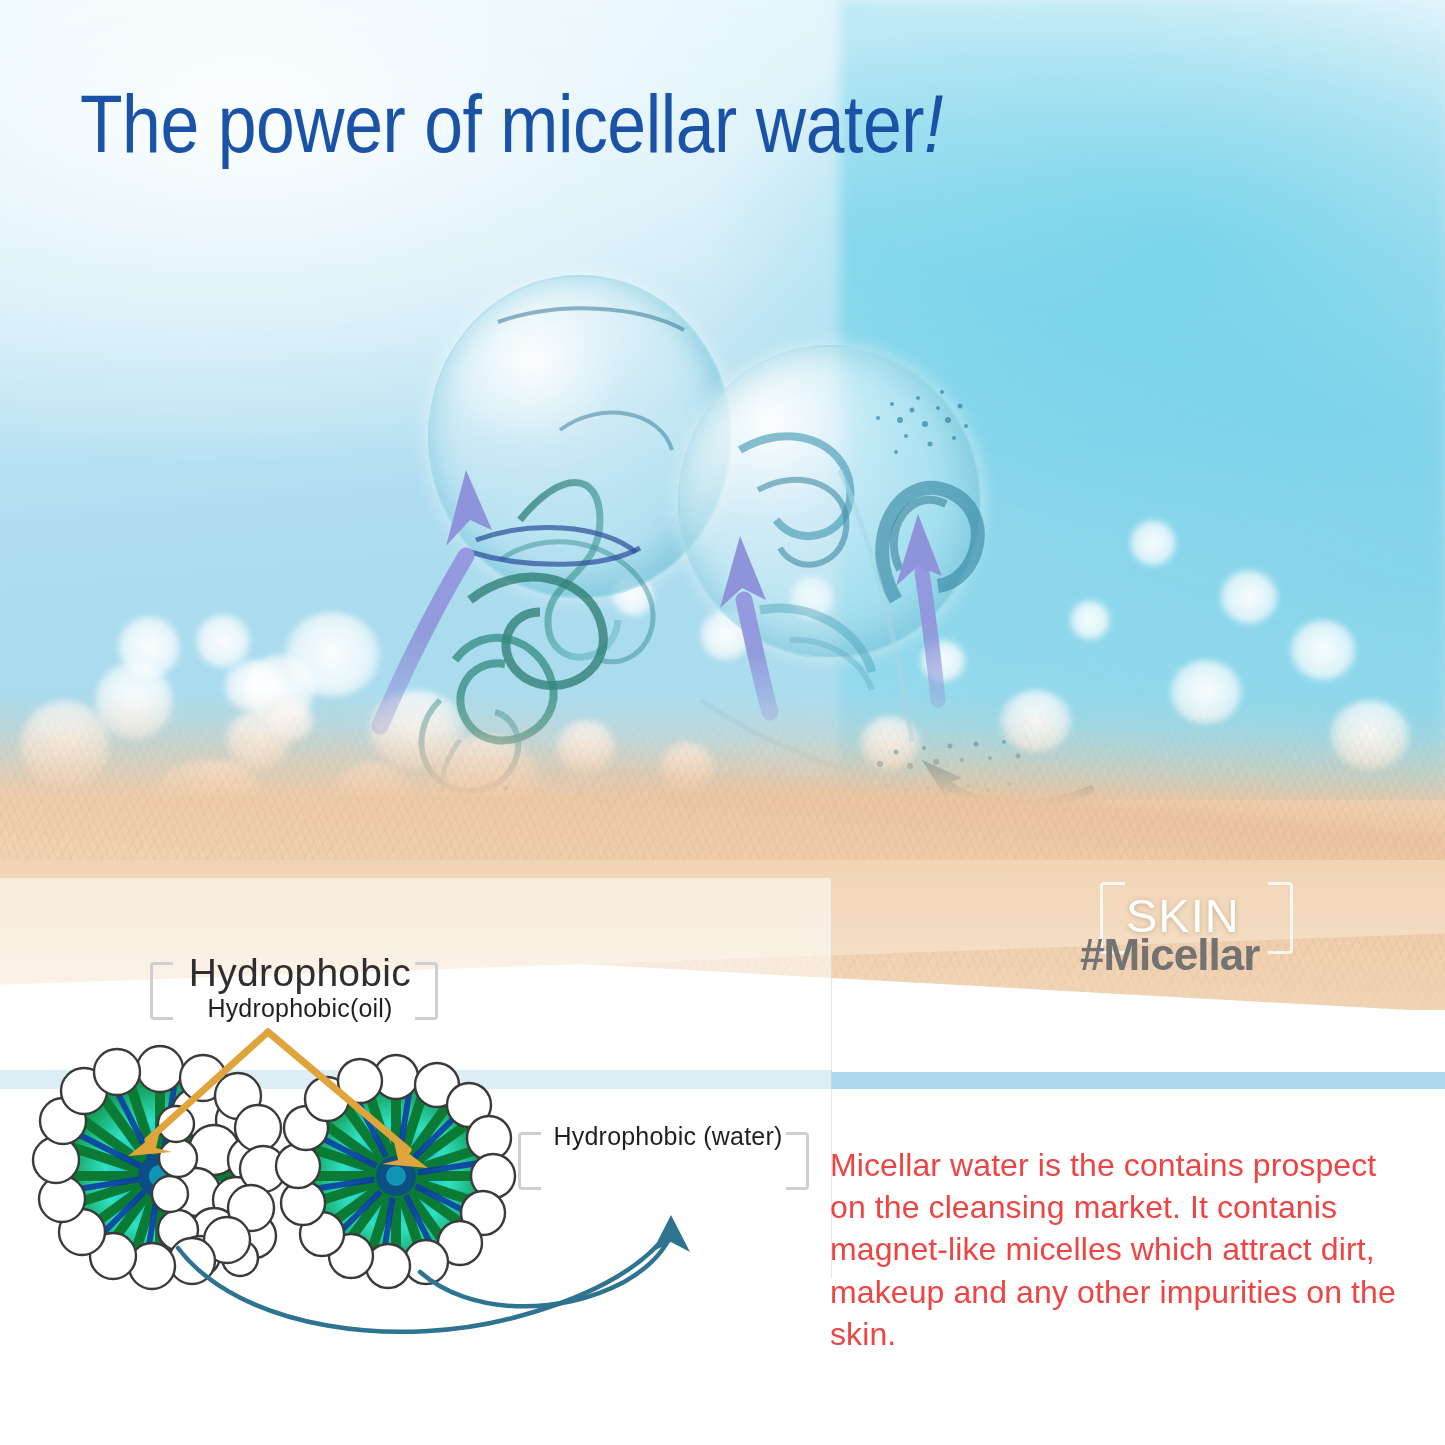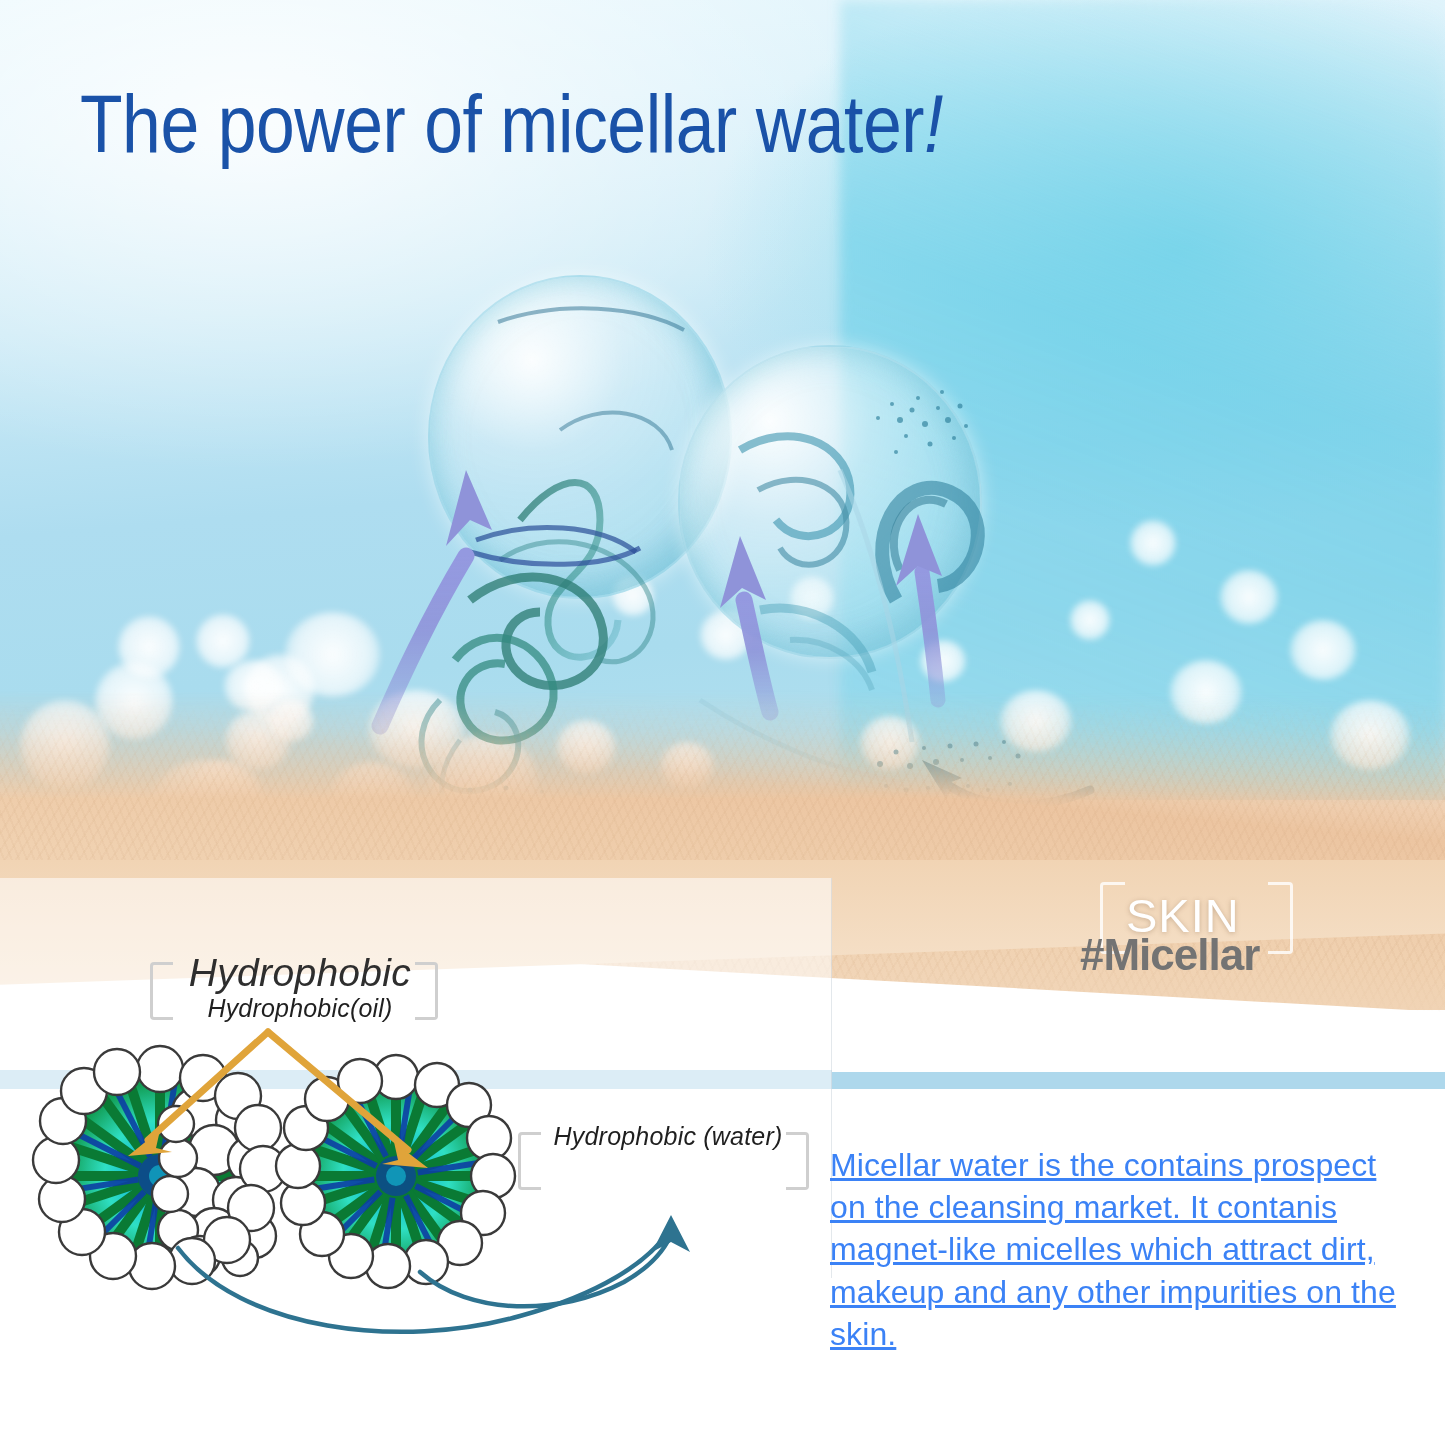--- a/index.html
+++ b/index.html
@@ -112,39 +112,39 @@
   }
   .badge .micellar-word{
     position:absolute;left:0px;top:42px;
     font-size:44px;font-weight:bold;color:#737373;letter-spacing:-1px;
   }
   .badge .brk{position:absolute;width:22px;height:66px;}
   .badge .brk.l{left:20px;top:-6px;border-left:3px solid rgba(255,255,255,.8);border-top:3px solid rgba(255,255,255,.8);border-bottom:3px solid rgba(255,255,255,.8);border-radius:4px 0 0 4px;}
   .badge .brk.r{left:188px;top:-6px;border-right:3px solid rgba(255,255,255,.8);border-top:3px solid rgba(255,255,255,.8);border-bottom:3px solid rgba(255,255,255,.8);border-radius:0 4px 4px 0;}
 
   
-  .callout{position:absolute;text-align:center;font-style:italic;}
+  .callout{position:absolute;text-align:center;}
   .callout .big{font-size:39px;color:#2e2e2e;line-height:1.08;letter-spacing:.3px;}
   .callout .small{font-size:25px;color:#1f1f1f;line-height:1.15;letter-spacing:.2px;}
   .callout .brk{position:absolute;width:20px;height:52px;}
   .callout .brk.l{border-left:3px solid #cfcfcf;border-top:3px solid #cfcfcf;border-bottom:3px solid #cfcfcf;border-radius:4px 0 0 4px;}
   .callout .brk.r{border-right:3px solid #cfcfcf;border-top:3px solid #cfcfcf;border-bottom:3px solid #cfcfcf;border-radius:0 4px 4px 0;}
 
   #callout-hydrophobic{left:150px;top:952px;width:300px;}
   #callout-hydrophobic .brk.l{left:0px;top:10px;}
   #callout-hydrophobic .brk.r{left:265px;top:10px;}
 
   #callout-hydrophilic{left:518px;top:1122px;width:300px;}
   #callout-hydrophilic .brk.l{left:0px;top:10px;}
   #callout-hydrophilic .brk.r{left:268px;top:10px;}
 
   
   .body-text{
     position:absolute;left:830px;top:1144px;width:590px;
-    font-size:32px;line-height:1.32;color:#3b82f6;letter-spacing:.1px;text-decoration:underline;
+    font-size:32px;line-height:1.32;color:#ef4444;letter-spacing:.1px;
   }
 
   .svg-layer{position:absolute;left:0;top:0;width:1445px;height:1445px;overflow:visible;}
 </style>
 </head>
 <body>
 
 <div id="poster">
 
   <div class="sky"></div>

